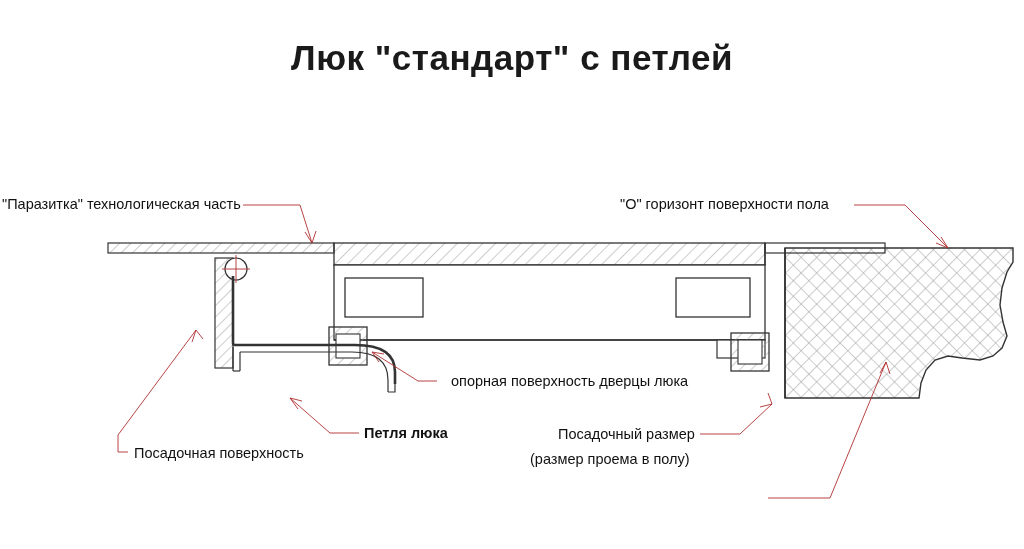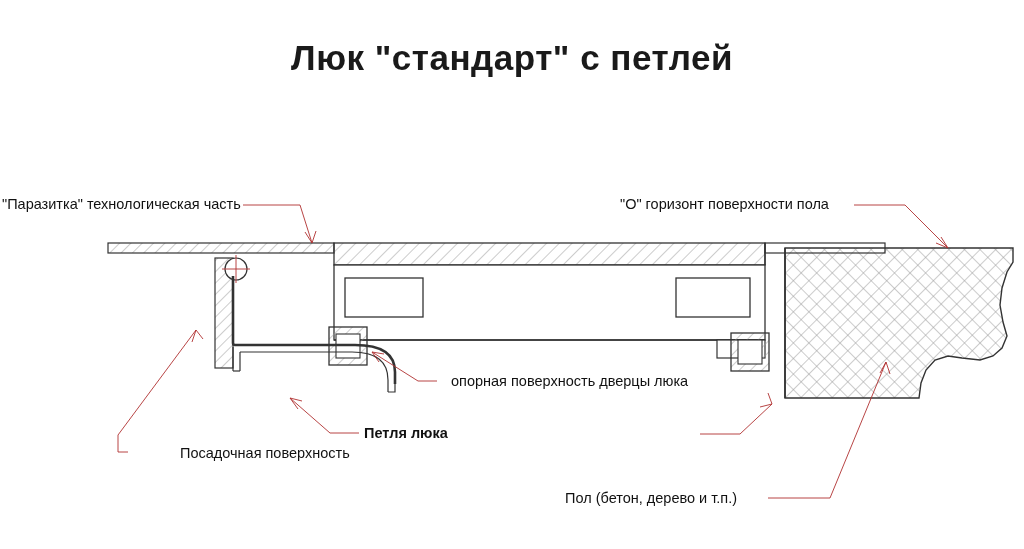--- a/index.html
+++ b/index.html
@@ -139,18 +139,19 @@
   </svg>
 
   <div class="label" style="left:2px; top:195px;">"Паразитка" технологическая часть</div>
 
   <div class="label" style="left:620px; top:195px;">"О" горизонт поверхности пола</div>
 
   <div class="label" style="left:443px; top:372px;margin-left:8px;">опорная поверхность дверцы люка</div>
 
   <div class="label" style="left:364px; top:424px;font-weight:bold;">Петля люка</div>
 
-  <div class="label" style="left:134px; top:444px;margin-left:46px;">Посадочная поверхность</div>
+  <div class="label" style="left:134px; top:444px;">Посадочная поверхность</div>
 
+  <div class="label" style="left:558px; top:425px;">Посадочный размер</div>
+  <div class="label" style="left:530px; top:450px;">(размер проема в полу)</div>
 
-  <div class="label" style="left:565px; top:489px;">Пол (бетон, дерево и т.п.)</div>
 
 </div>
 
 </body></html>

